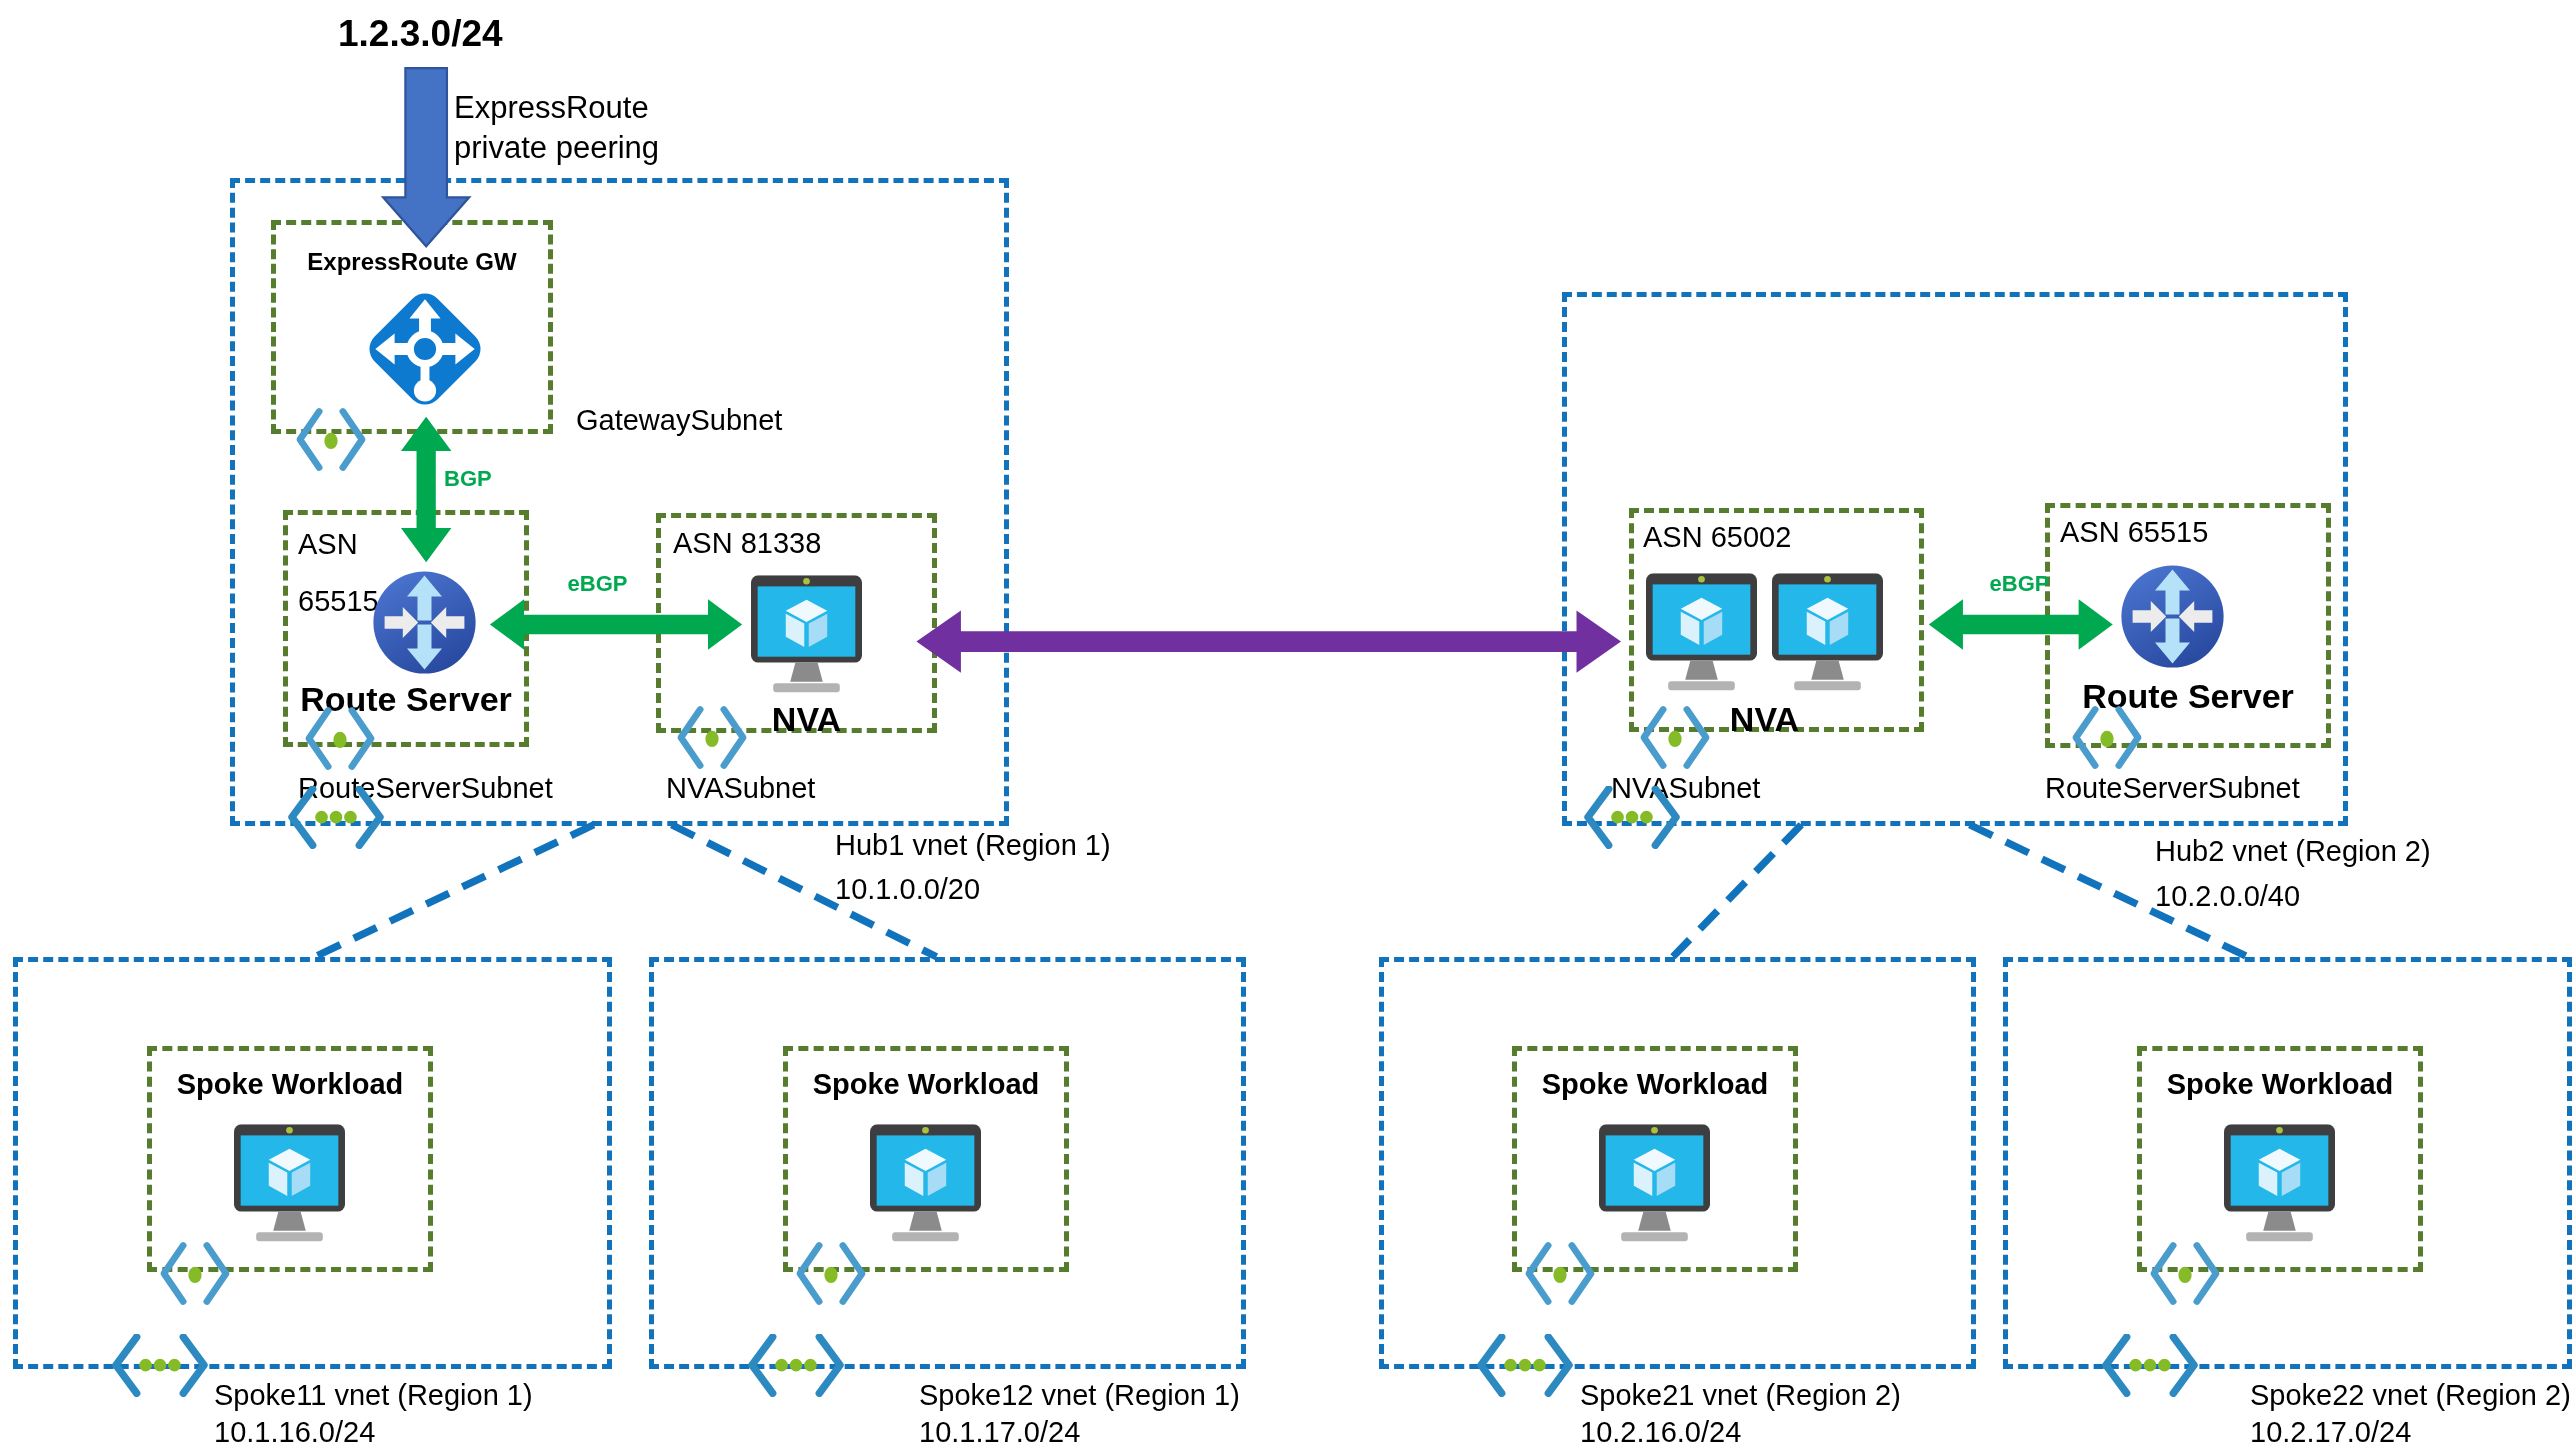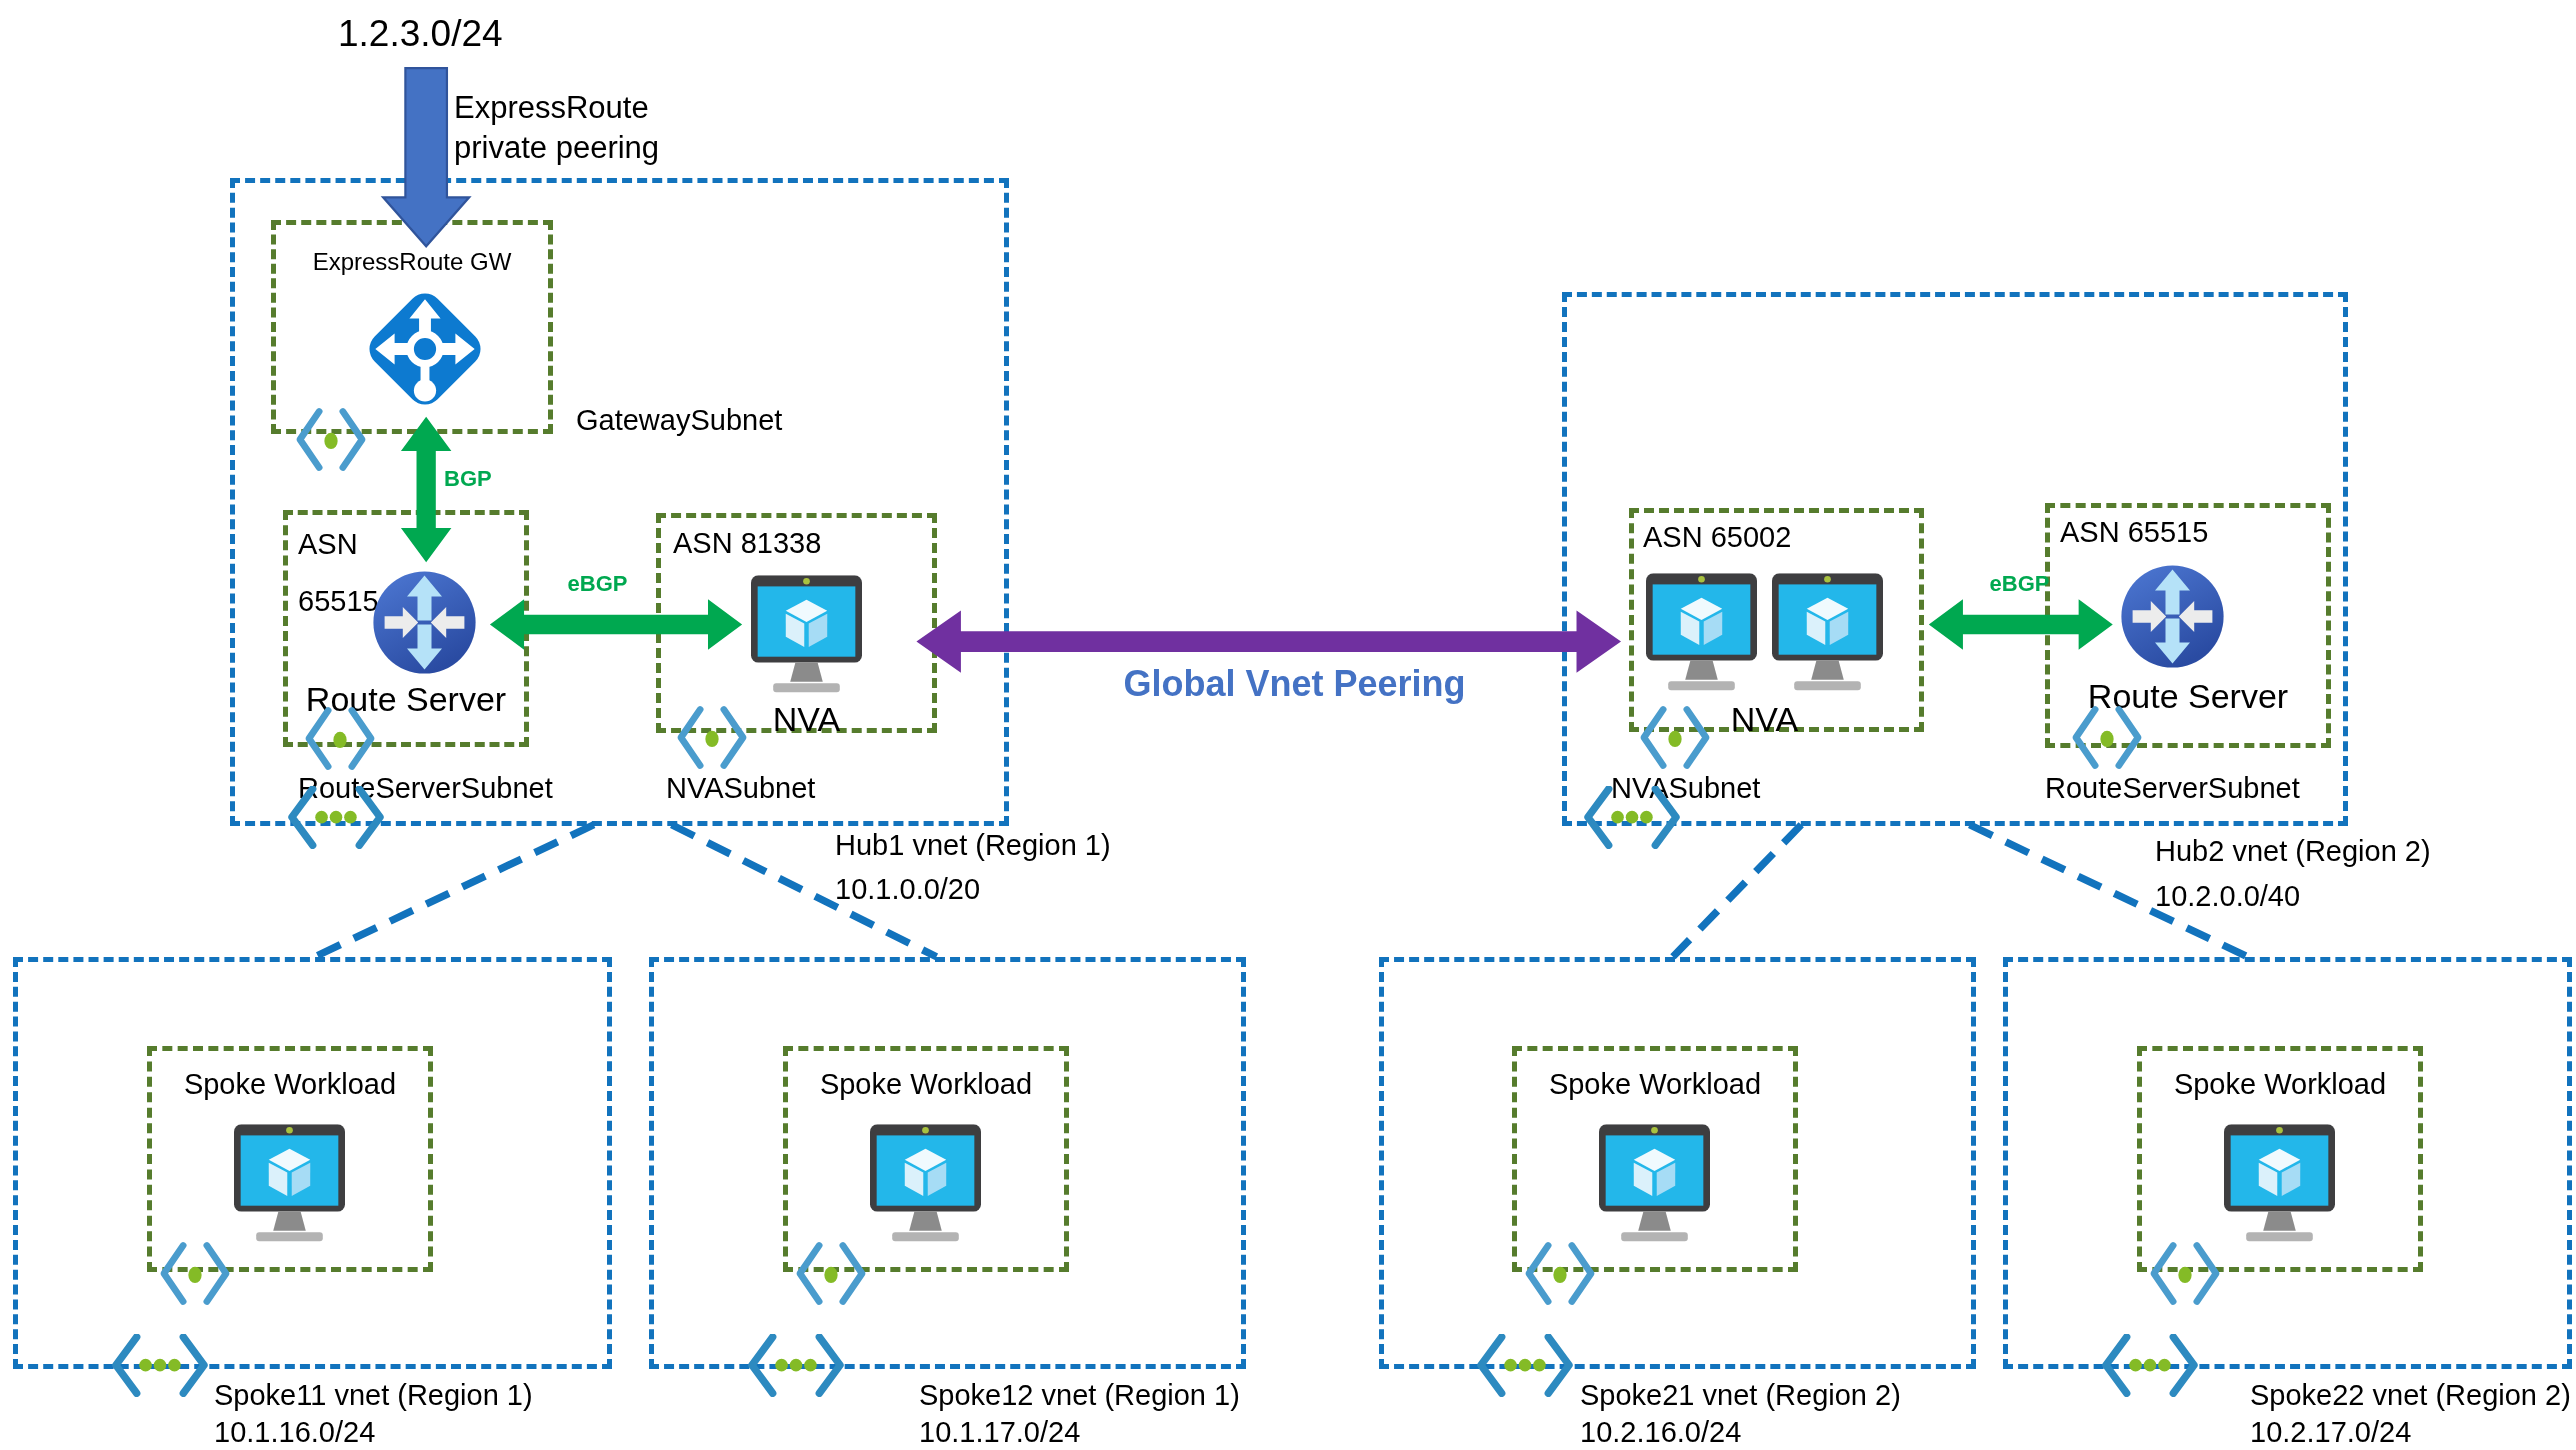--- a/index.html
+++ b/index.html
@@ -3,21 +3,21 @@
 <meta charset="utf-8">
 <style>
   html,body{margin:0;padding:0;background:#fff;}
   body{width:2576px;height:1450px;overflow:hidden;
        font-family:"Liberation Sans",sans-serif;color:#000;}
   #canvas{position:relative;width:2576px;height:1450px;background:#fff;}
   .abs{position:absolute;}
   .blue-box{border:5.2px dashed #1273bd;box-sizing:border-box;}
   .green-box{border:5.2px dashed #567c2d;box-sizing:border-box;}
   .lbl{font-size:29px;line-height:1.12;white-space:nowrap;}
-  .b{font-weight:normal;}
+  .b{font-weight:bold;}
   .ctr{text-align:center;}
   .green-t{color:#00a850;font-weight:bold;font-size:22px;}
   .purple-t{color:#7030a0;font-weight:bold;font-size:36px;}
   .royal-t{color:#4472c4;font-weight:bold;font-size:36px;}
   svg.icon{display:block;}
   #overlay{position:absolute;left:0;top:0;pointer-events:none;}
 </style>
 </head>
 <body>
 
@@ -142,21 +142,20 @@
       <use href="#i-subnet"></use>
     </svg>
   <div class="abs lbl" style="left:666px;top:772px">NVASubnet</div>
 
   <svg class="icon abs" style="left:286px;top:786px" width="100" height="63" viewBox="0 0 135 85">
       <use href="#i-vnet"></use>
     </svg>
   <div class="abs lbl" style="left:835px;top:829px">Hub1 vnet (Region 1)</div>
   <div class="abs lbl" style="left:835px;top:873px">10.1.0.0/20</div>
 
-  <div class="abs royal-t ctr" style="left:1109px;top:663px;width:371px">Global Vnet Peering</div>
 
   <div class="abs lbl" style="left:1643px;top:521px">ASN 65002</div>
   <svg class="icon abs" style="left:1646px;top:573px" width="111" height="119" viewBox="0 0 150 160">
       <use href="#i-vm"></use>
     </svg>
   <svg class="icon abs" style="left:1772px;top:573px" width="111" height="119" viewBox="0 0 150 160">
       <use href="#i-vm"></use>
     </svg>
   <div class="abs lbl b ctr" style="left:1646px;top:700px;width:237px;font-size:34px">NVA</div>
   <svg class="icon abs" style="left:1638px;top:705px" width="74" height="65" viewBox="0 0 100 88">

